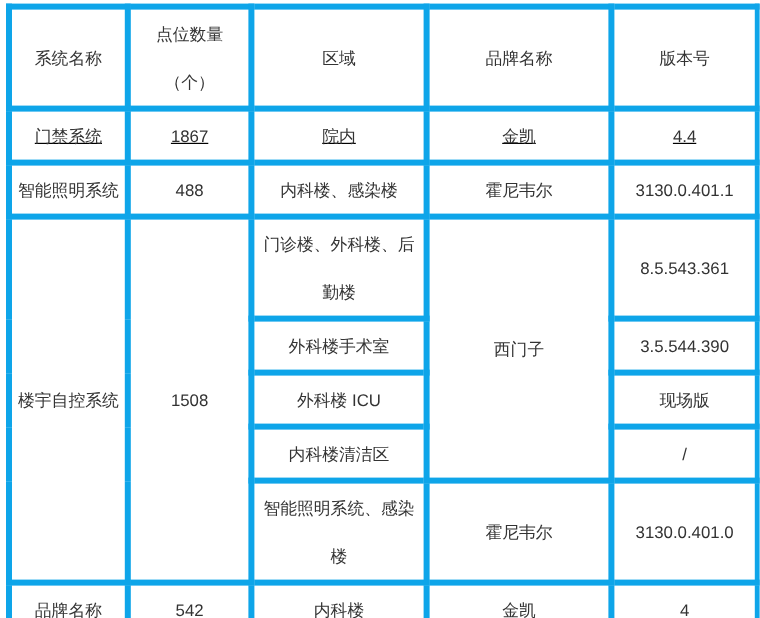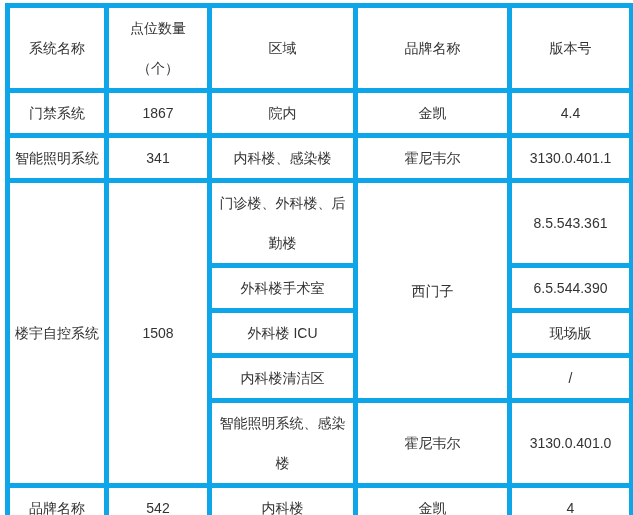--- a/index.html
+++ b/index.html
@@ -29,21 +29,21 @@
     vertical-align: middle;
     font-size: 14px;
     font-weight: normal;
     color: #333333;
     line-height: 40px;
     padding: 0 2px;
     word-break: break-all;
     overflow: hidden;
   }
   tr.rh-header { height: 85px; }
-  tr.rh-40 { height: 40px; }
+  tr.rh-40 { height: 40px; text-decoration: underline; }
   tr.rh-42 { height: 42px; }
   tr.rh-43 { height: 43px; }
   tr.rh-45 { height: 45px; margin-left: 43px; }
   tr.rh-82 { height: 82px; }
   tr.rh-84 { height: 84px; }
 </style>
 </head>
 <body>
 
 <table class="systems">
@@ -70,37 +70,37 @@
   <tr class="rh-40">
     <td>门禁系统</td>
     <td>1867</td>
     <td>院内</td>
     <td>金凯</td>
     <td>4.4</td>
   </tr>
 
   <tr class="rh-45">
     <td>智能照明系统</td>
-    <td>341</td>
+    <td>488</td>
     <td>内科楼、感染楼</td>
     <td>霍尼韦尔</td>
     <td>3130.0.401.1</td>
   </tr>
 
   <tr class="rh-82">
     <td rowspan="5">楼宇自控系统</td>
     <td rowspan="5">1508</td>
     <td>门诊楼、外科楼、后勤楼</td>
     <td rowspan="4">西门子</td>
     <td>8.5.543.361</td>
   </tr>
 
   <tr class="rh-42">
     <td>外科楼手术室</td>
-    <td>6.5.544.390</td>
+    <td>3.5.544.390</td>
   </tr>
 
   <tr class="rh-43">
     <td>外科楼 ICU</td>
     <td>现场版</td>
   </tr>
 
   <tr class="rh-43">
     <td>内科楼清洁区</td>
     <td>/</td>

